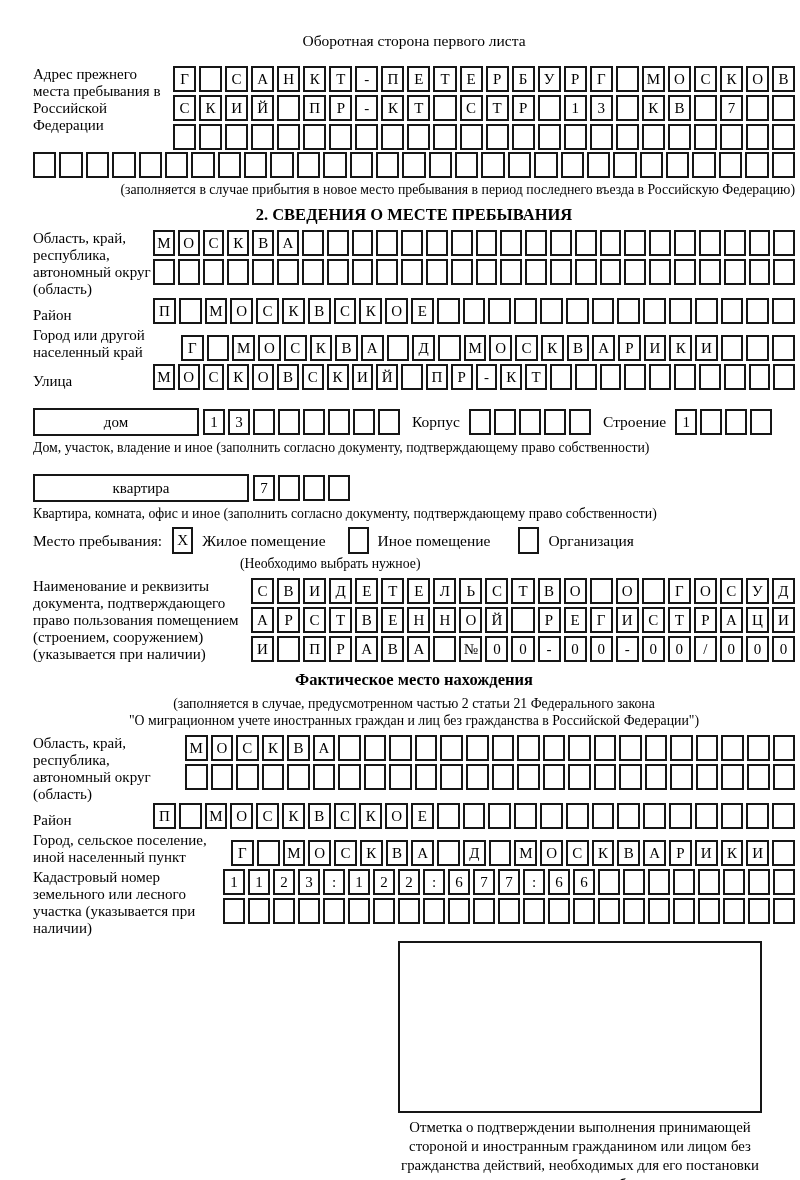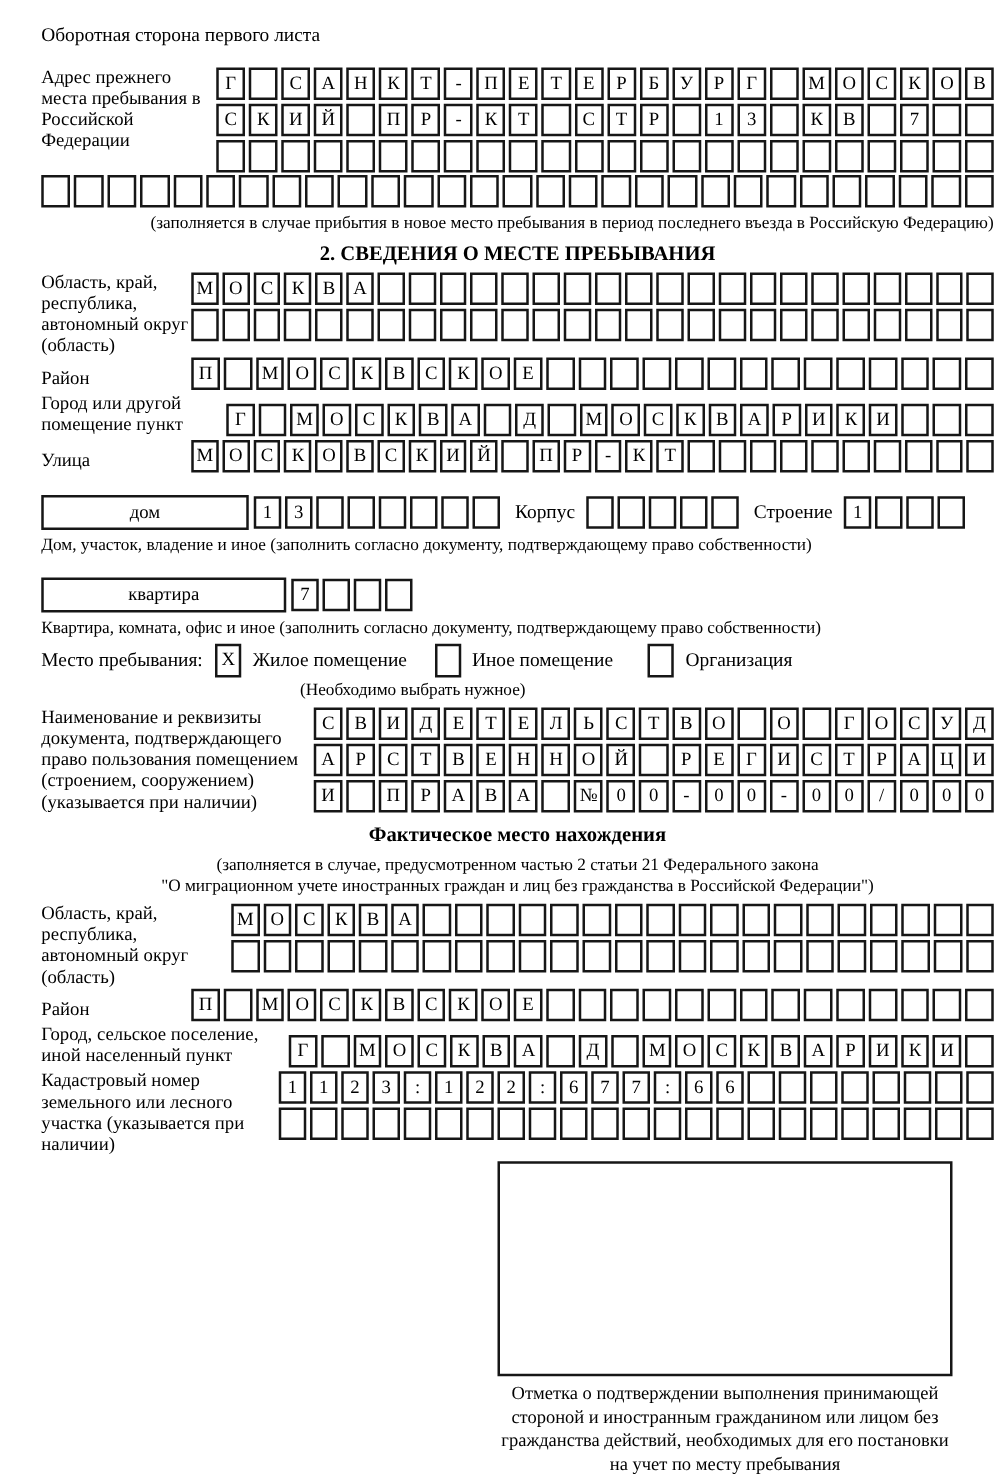--- a/index.html
+++ b/index.html
@@ -1,20 +1,20 @@
 <!DOCTYPE html>
 <html lang="ru"><head>
 <meta charset="utf-8">
 <style>
   * { margin:0; padding:0; box-sizing:border-box; }
   html,body { background:#ffffff; }
   body { font-family:"Liberation Serif","DejaVu Serif",serif; color:#000; }
   .page { width:800px; min-height:1180px; padding:16px 5px 10px 33px; position:relative; background:#fff; }
 
-  .header-note { text-align:left; font-size:15.5px; margin:4px 0 16px; }
+  .header-note { text-align:center; font-size:15.5px; margin:16px 0 16px; }
 
   .field-group { display:flex; align-items:flex-start; }
   .field-row   { display:flex; align-items:flex-end; margin-bottom:3px; }
   .label { font-size:15px; line-height:17px; padding-right:2px; flex:0 0 auto; }
   .lw140 { width:140px; } .lw120 { width:120px; } .lw148 { width:148px; }
   .lw218 { width:218px; } .lw152 { width:152px; } .lw198 { width:198px; }
   .lw190 { width:190px; }
   .rows { flex:1; display:flex; flex-direction:column; }
   .rows .cells { margin-bottom:3px; }
   .rows .cells:last-child { margin-bottom:0; }
@@ -28,21 +28,21 @@
   .fullrow { margin-top:2px; }
 
   .note { font-size:13.8px; line-height:16px; margin:4px 0 4px; }
   .note.center { text-align:right; }
   .section-title { text-align:center; font-weight:bold; font-size:16.5px; margin:7px 0 5px; }
 
   .house-row { display:flex; align-items:center; margin:18px 0 2px; }
   .wide-box { border:2px solid #161616; height:28px; display:flex; align-items:center;
               justify-content:center; font-size:15px; margin-right:4px; }
   .wide-box.house { width:166px; }
-  .wide-box.flat  { width:196px; }
+  .wide-box.flat  { width:216px; }
   .inline-label { font-size:15.5px; padding:0 9px 0 12px; }
 
   .stay-row { display:flex; align-items:center; margin:5px 0 1px; font-size:15.5px; }
   .checkbox { width:21px; height:27px; border:2px solid #161616; display:flex; align-items:center;
               justify-content:center; font-size:15px; flex:0 0 auto; }
   .stay-row .opt { margin-left:9px; }
   .stay-row .cb1 { margin-left:10px; } .stay-row .cb2 { margin-left:22px; } .stay-row .cb3 { margin-left:28px; }
   .choose-note { font-size:13.8px; margin:2px 0 6px 207px; }
 
   .fact-note { text-align:center; font-size:13.8px; line-height:17px; }
@@ -267,21 +267,21 @@
           <div class="cell"></div>
           <div class="cell"></div>
           <div class="cell"></div>
           <div class="cell"></div>
           <div class="cell"></div>
           <div class="cell"></div>
         </div>
     </div>
 
     <div class="field-row">
-      <div class="label lw148">Город или другой помещение пункт</div>
+      <div class="label lw148">Город или другой населенный край</div>
       <div class="cells">
           <div class="cell">Г</div>
           <div class="cell"></div>
           <div class="cell">М</div>
           <div class="cell">О</div>
           <div class="cell">С</div>
           <div class="cell">К</div>
           <div class="cell">В</div>
           <div class="cell">А</div>
           <div class="cell"></div>

